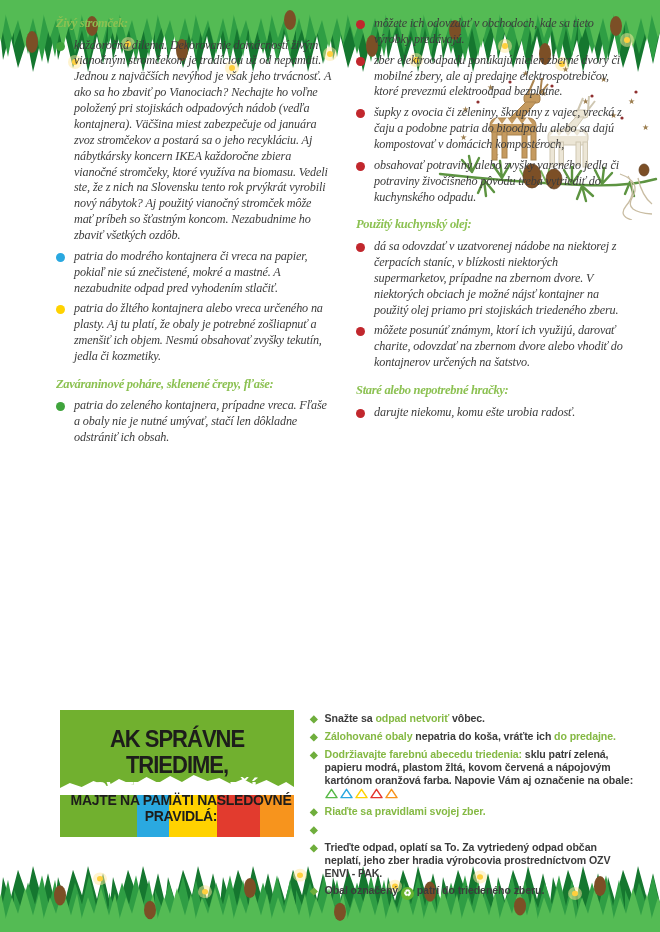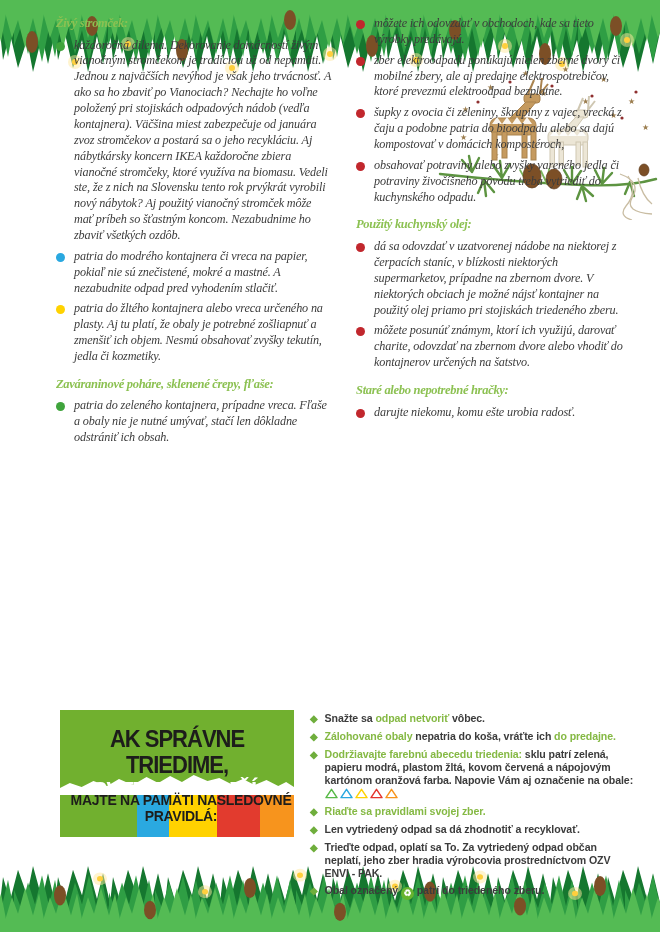--- a/index.html
+++ b/index.html
@@ -324,21 +324,20 @@
                 <polygon points="7,1.5 13,10.5 1,10.5" fill="none" stroke="#f7941d" stroke-width="1.6" stroke-linejoin="round"></polygon>
               </svg>
             </span></span>
         </li>
         <li class="rule">
           <span class="diamond">◆</span>
           <span class="rtext"><span class="g">Riaďte sa pravidlami svojej zber.</span></span>
         </li>
         <li class="rule">
           <span class="diamond">◆</span>
-          <span class="rtext"><span>Len vytriedený odpad sa dá zhodnotiť a recyklovať.</span></span>
         </li>
         <li class="rule">
           <span class="diamond">◆</span>
           <span class="rtext"><span>Trieďte odpad, oplatí sa To. Za vytriedený odpad občan neplatí, jeho zber hradia výrobcovia prostredníctvom OZV ENVI - PAK.</span></span>
         </li>
         <li class="rule">
           <span class="diamond">◆</span>
           <span class="rtext"><span>Obal označený </span><span class="badge">♻</span><span> patrí do triedeného zberu.</span></span>
         </li>
       </ul>

